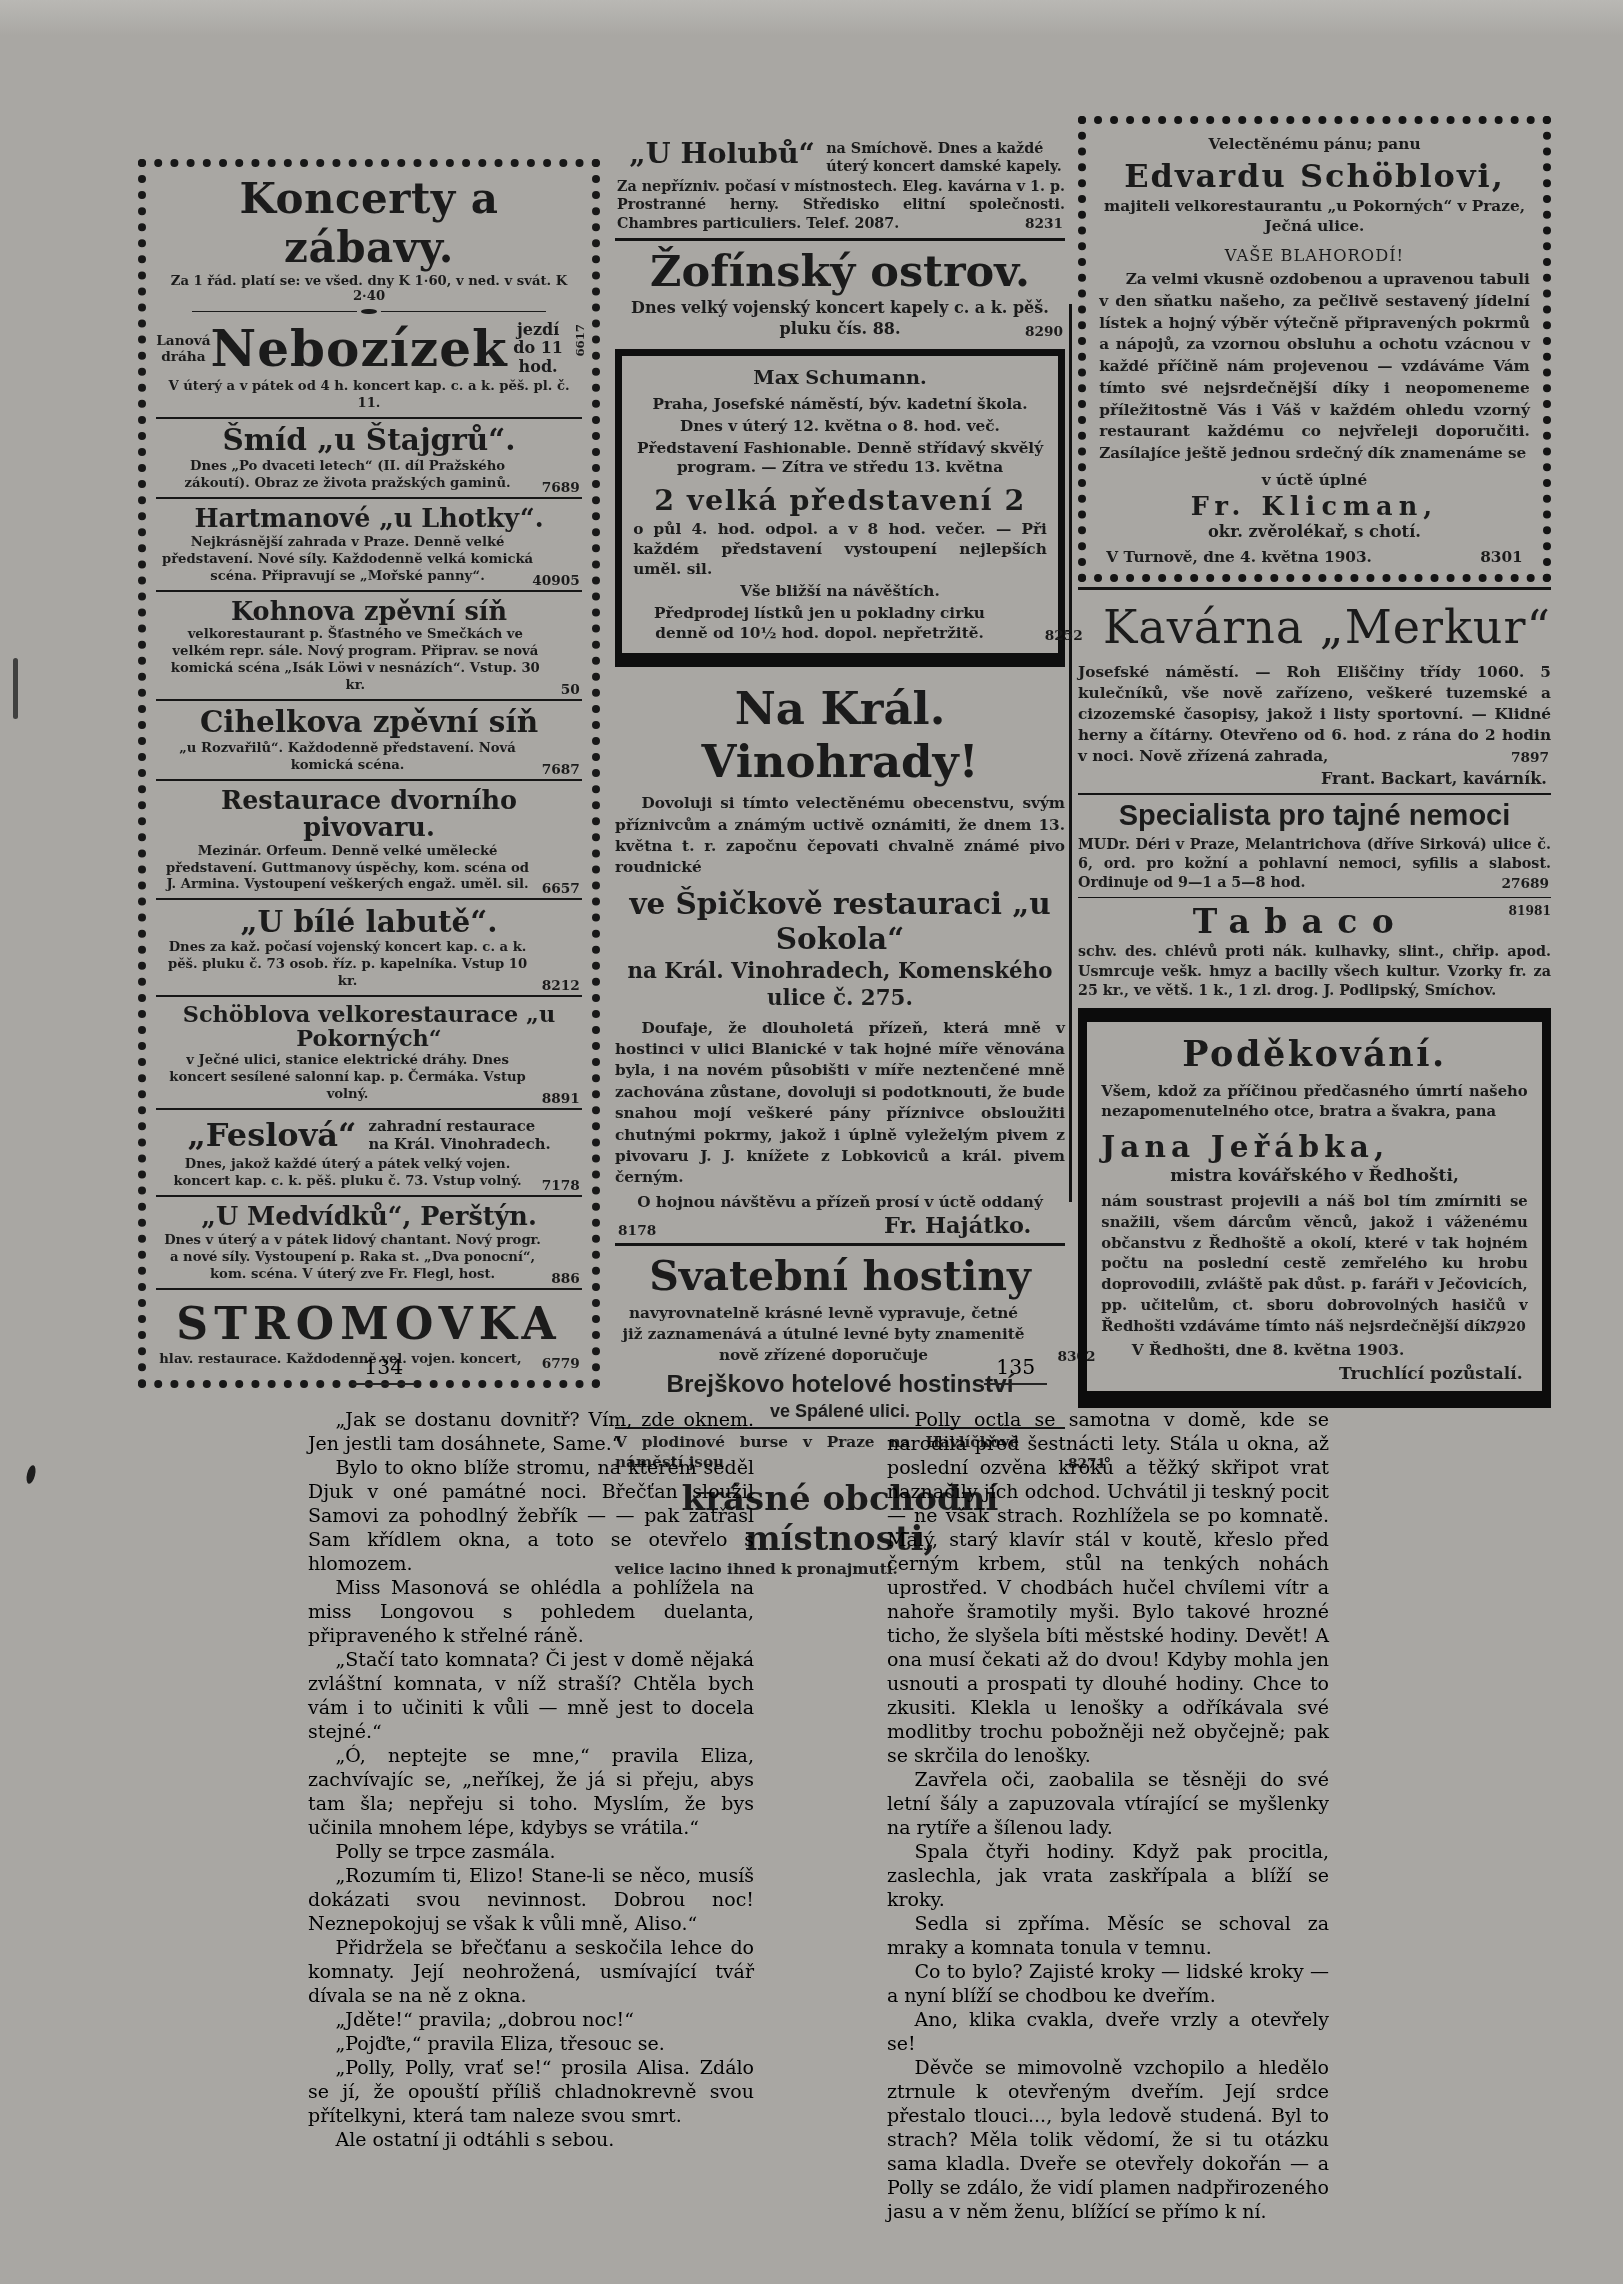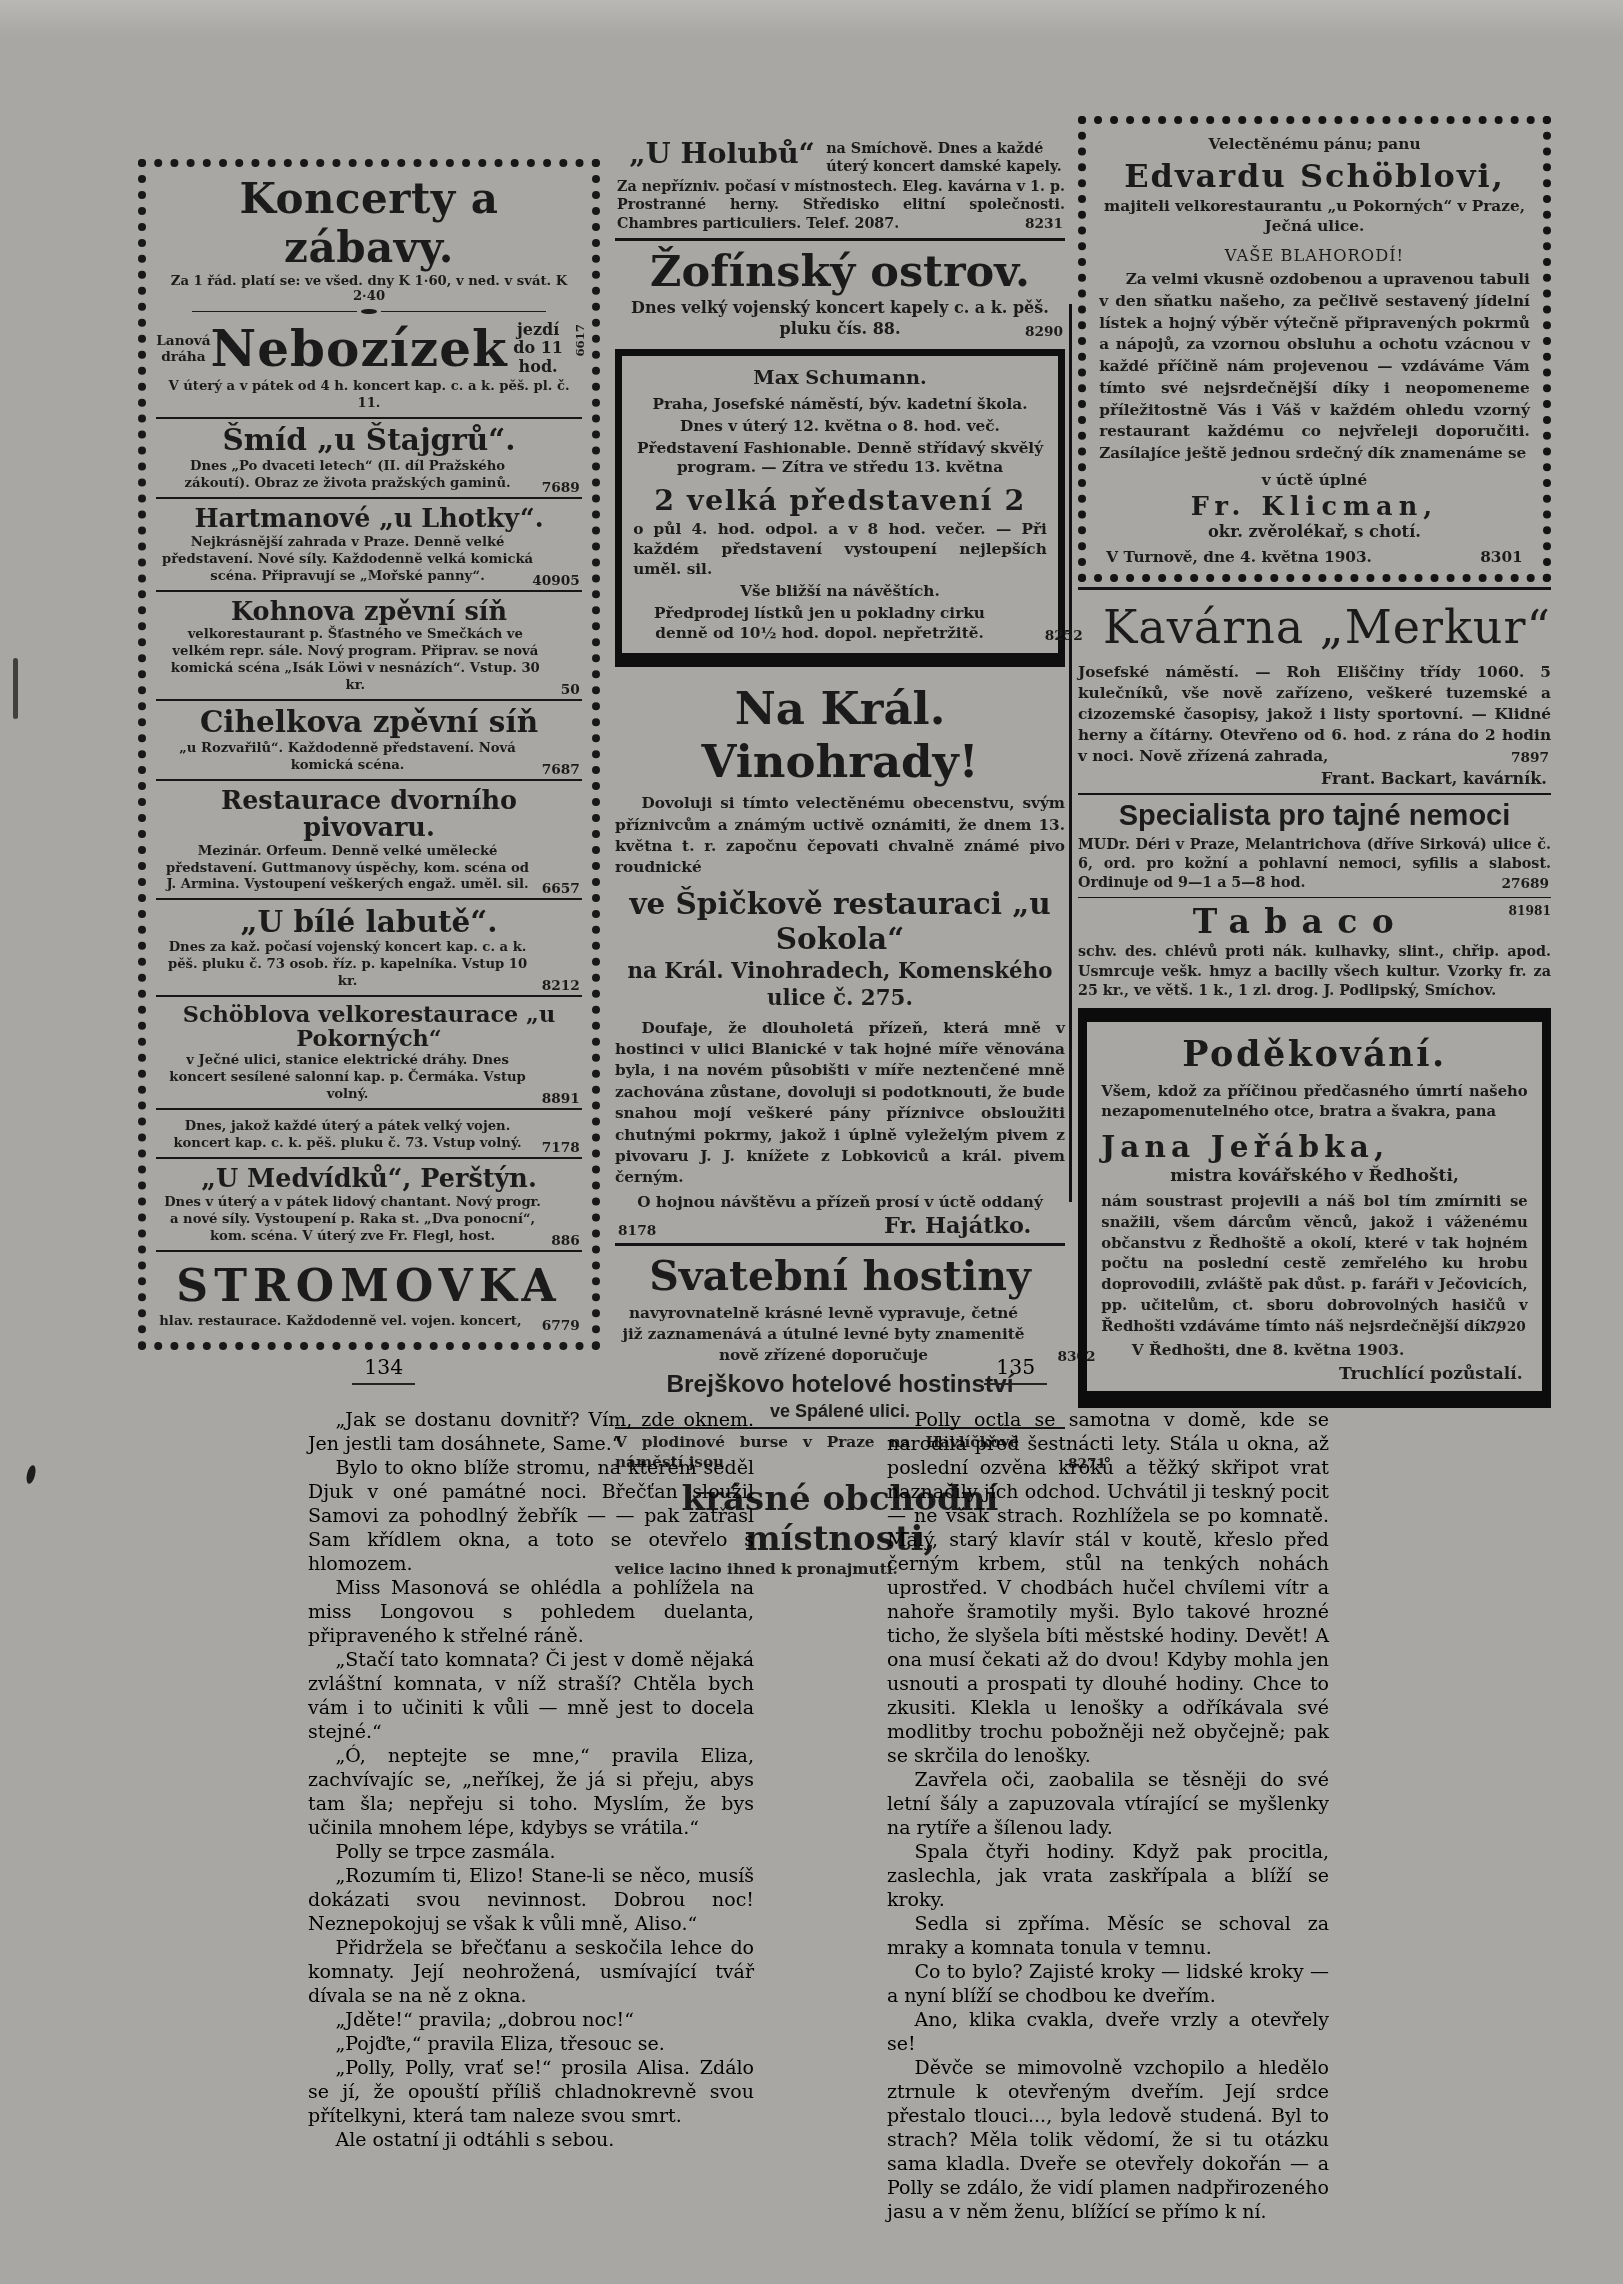--- a/index.html
+++ b/index.html
@@ -184,20 +184,27 @@
     </section>
 
 
     <section class="lad">
       <h2 class="t-md" style="font-size:22.4px;">Schöblova velkorestaurace „u Pokorných“</h2>
       <p class="lad-body" style="padding-right:46px;">v Ječné ulici, stanice elektrické dráhy. Dnes koncert sesílené salonní kap. p. Čermáka. Vstup volný.</p>
       <span class="num">8891</span>
     </section>
 
     <section class="lad">
+      <div class="fes-row">
+        <span class="fes-title">„Feslová“</span>
+        <span class="fes-side">
+          <span>zahradní restaurace</span><br>
+          <span>na Král. Vinohradech.</span>
+        </span>
+      </div>
       <p class="lad-body" style="padding-right:46px;">Dnes, jakož každé úterý a pátek velký vojen. koncert kap. c. k. pěš. pluku č. 73. Vstup volný.</p>
       <span class="num">7178</span>
     </section>
 
     <section class="lad">
       <h2 class="t-md">„U Medvídků“, Perštýn.</h2>
       <p class="lad-body" style="padding-right:36px;">Dnes v úterý a v pátek lidový chantant. Nový progr. a nové síly. Vystoupení p. Raka st. „Dva ponocní“, kom. scéna. V úterý zve Fr. Flegl, host.</p>
       <span class="num">886</span>
     </section>
 

